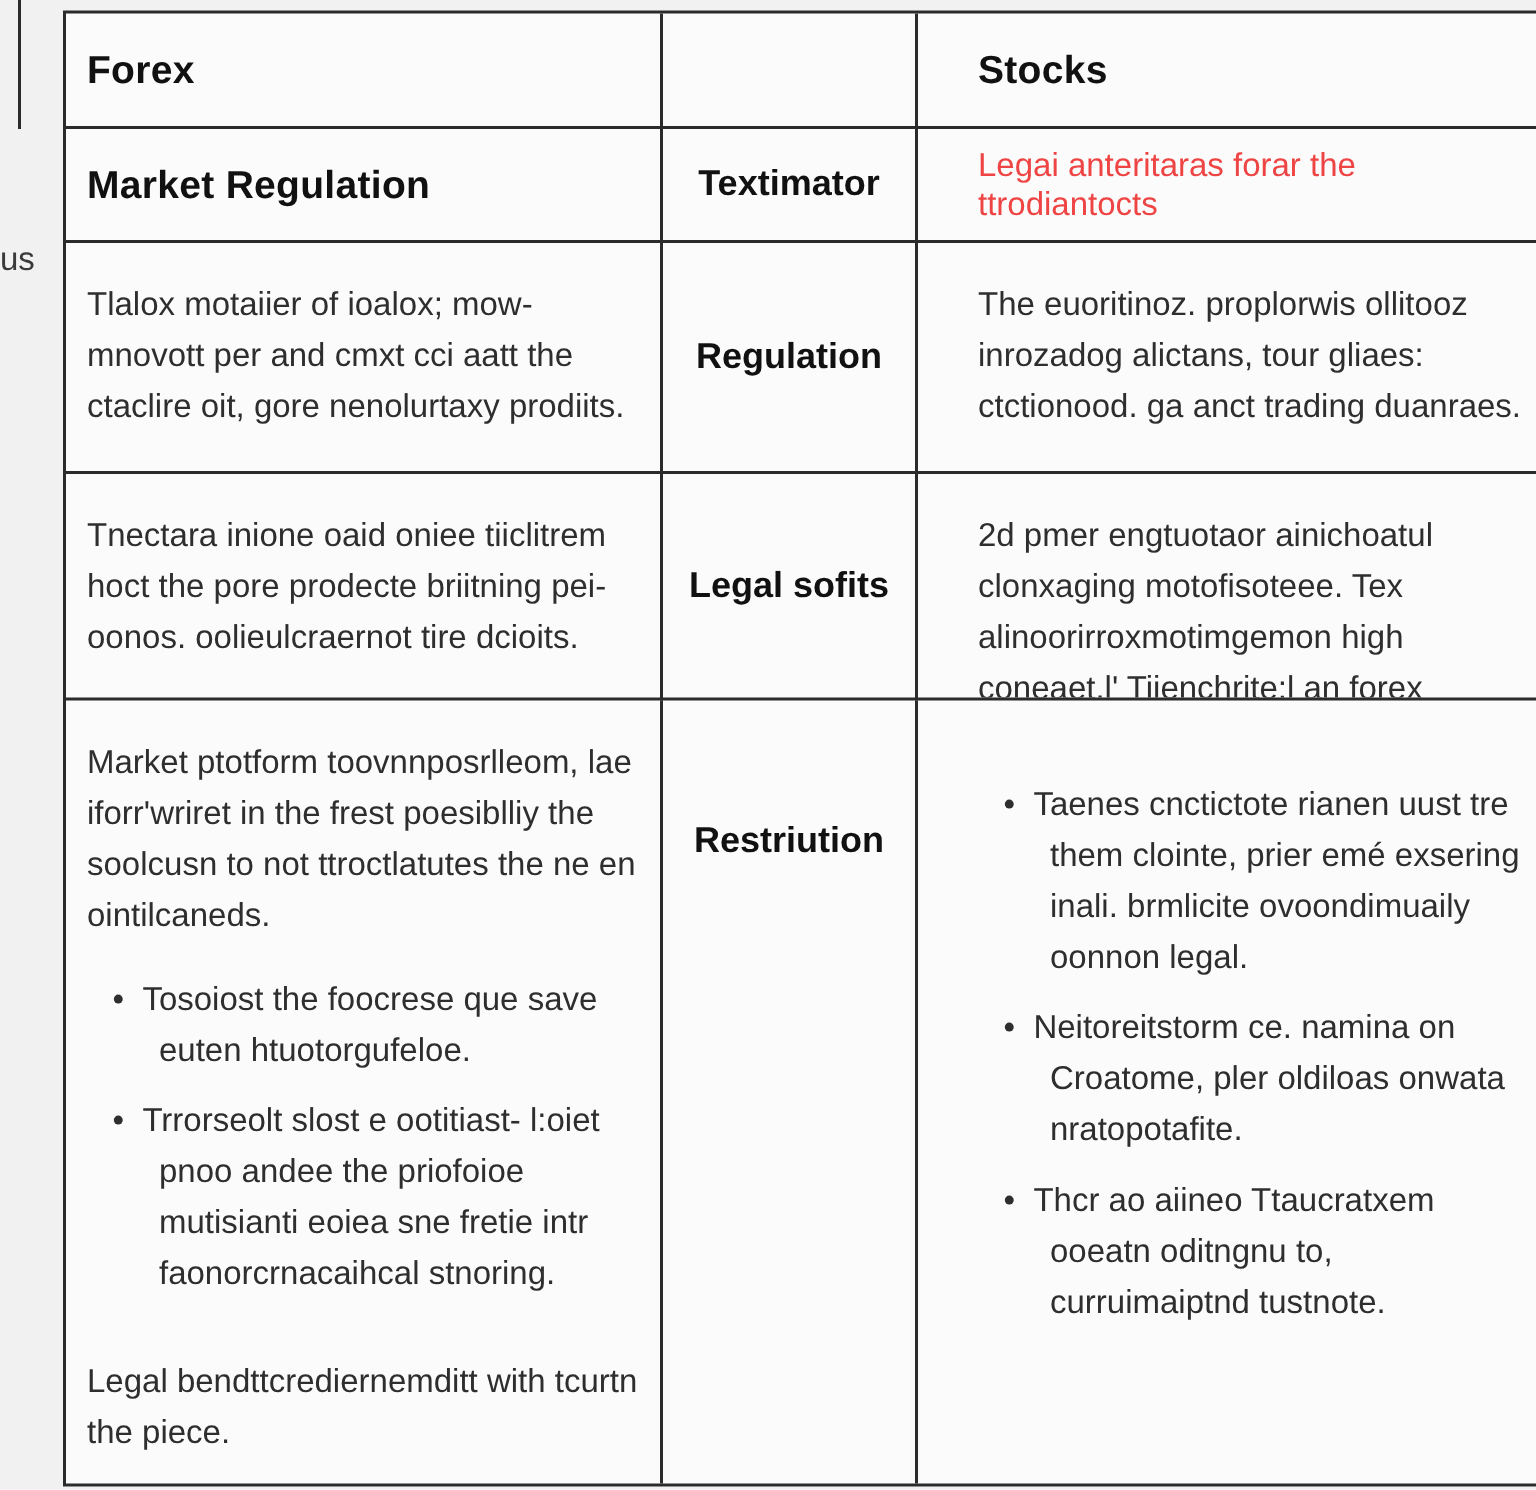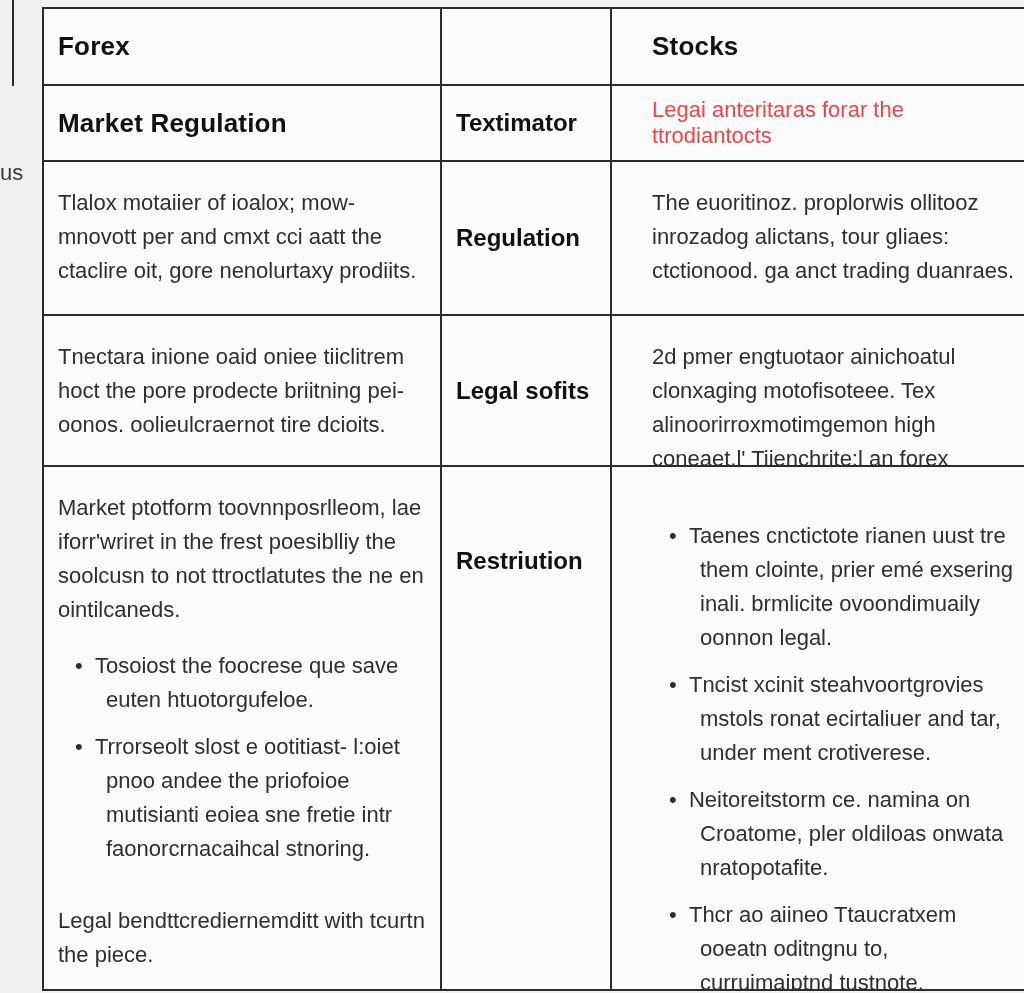--- a/index.html
+++ b/index.html
@@ -40,21 +40,21 @@
     overflow:hidden;
   }
   .cell.last-col{border-right:none;padding-left:40px;}
   .cell.last-row{border-bottom:none;}
   .h-cell{
     display:flex;align-items:center;
     font-weight:bold;font-size:26px;color:var(--heading);
     letter-spacing:0.2px;
   }
   .label-cell{
-    display:flex;align-items:center;justify-content:flex-start;
+    display:flex;align-items:center;justify-content:center;
     font-weight:bold;font-size:24px;color:var(--heading);
     text-align:center;
   }
   .label-cell.top-align{
     align-items:flex-start;
     padding-top:80px;
   }
   .sub-cell{
     display:flex;align-items:center;
     font-size:22px;color:#ef4444;
@@ -130,19 +130,18 @@
       <li>Trrorseolt slost e ootitiast- l:oiet pnoo andee the priofoioe mutisianti eoiea sne fretie intr faonorcrnacaihcal stnoring.</li>
     </ul>
     <p class="outro">Legal bendttcrediernemditt with tcurtn the piece.</p>
   </div>
   <div class="cell label-cell top-align last-row">
     <span>Restriution</span>
   </div>
   <div class="cell body-cell stocks-restrict last-col last-row">
     <ul class="blist">
       <li>Taenes cnctictote rianen uust tre them clointe, prier emé exsering inali. brmlicite ovoondimuaily oonnon legal.</li>
-      <li>Tncist xcinit steahvoortgrovies mstols ronat ecirtaliuer and tar, under ment crotiverese.</li>
       <li>Neitoreitstorm ce. namina on Croatome, pler oldiloas onwata nratopotafite.</li>
       <li>Thcr ao aiineo Ttaucratxem ooeatn oditngnu to, curruimaiptnd tustnote.</li>
     </ul>
   </div>
 
 </div>
 
 </body></html>

